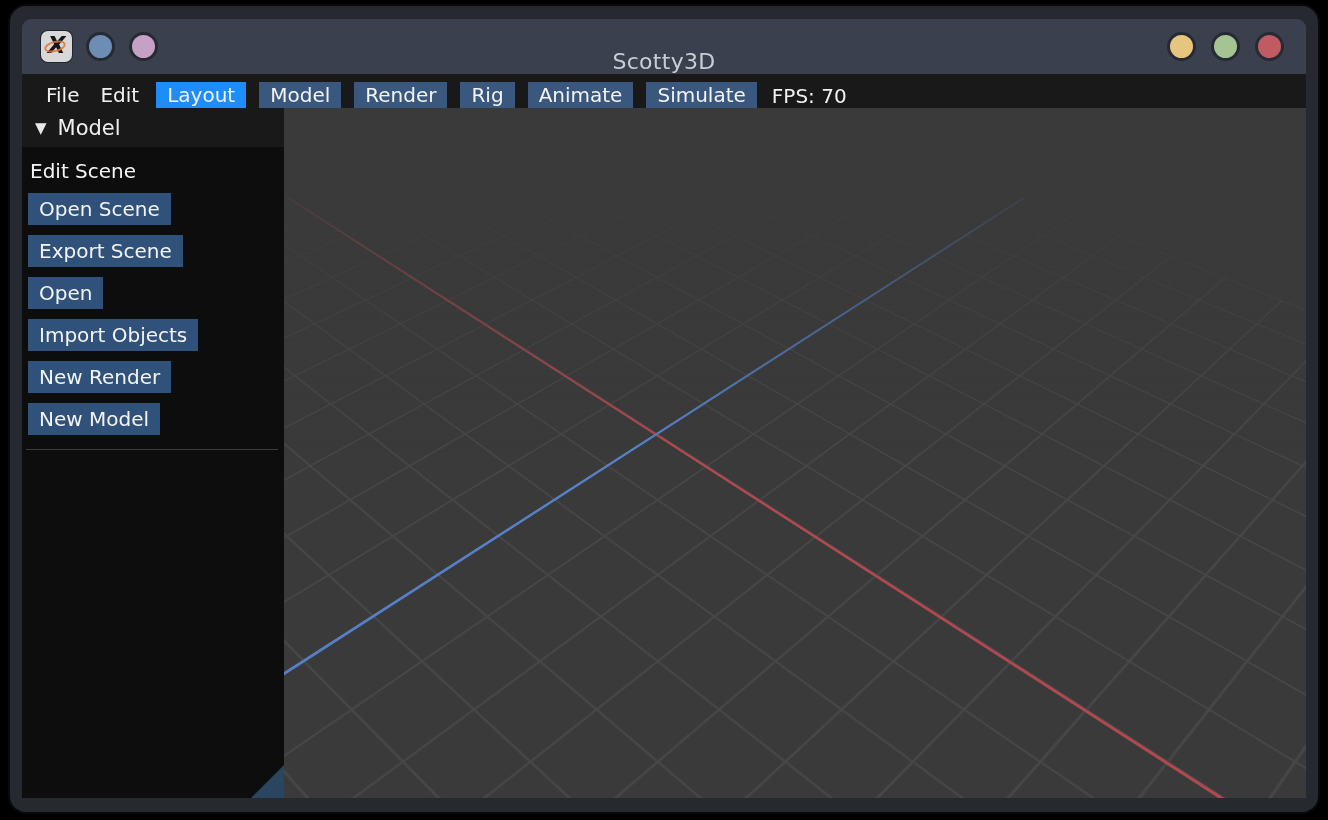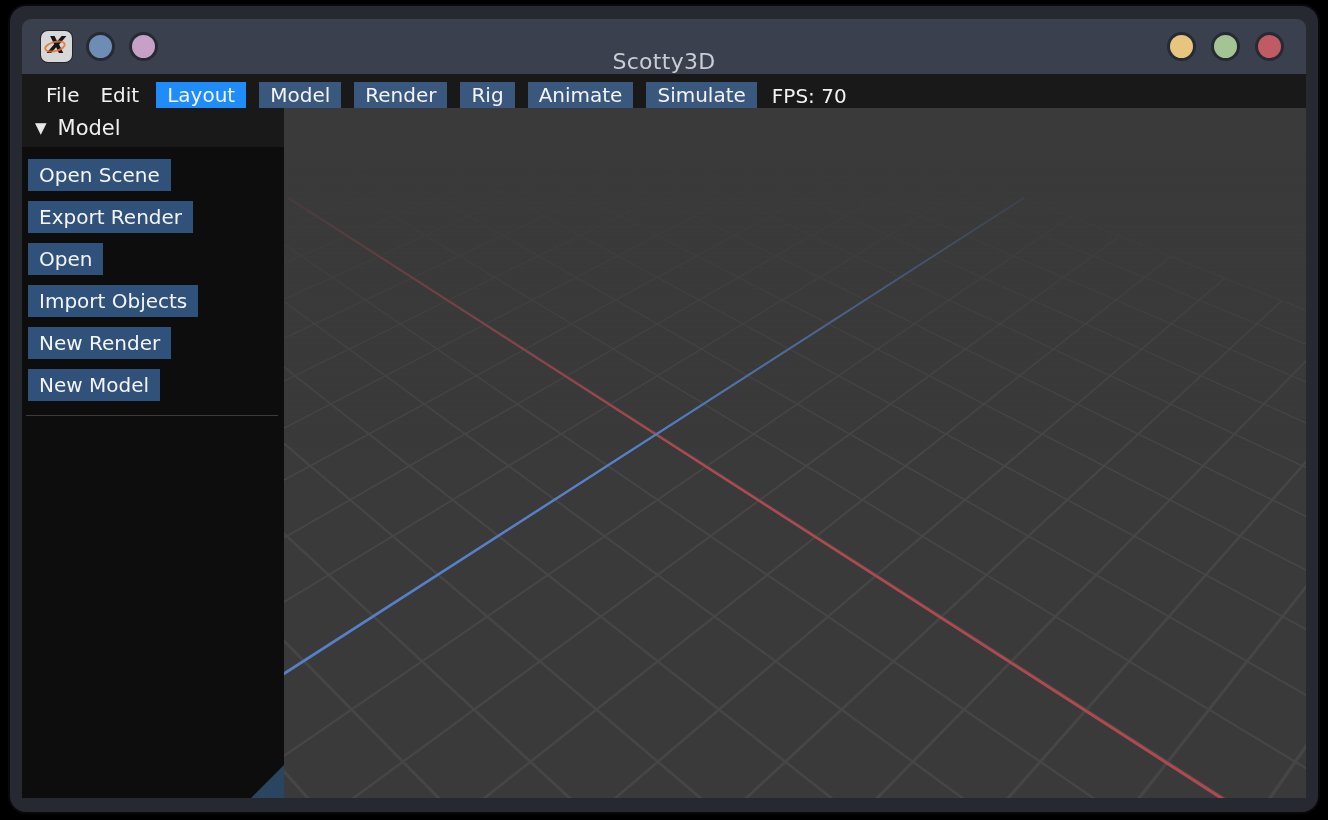--- a/index.html
+++ b/index.html
@@ -101,22 +101,23 @@
   </div>
 
   <div class="content">
 
     <div class="sidebar">
       <div class="sb-header">
         <span class="tri">▼</span>
         <span>Model</span>
       </div>
       <div class="sb-body">
+        <div class="sb-label">Edit Scene</div>
         <button class="sb-btn">Open Scene</button>
-        <button class="sb-btn">Export Render</button>
+        <button class="sb-btn">Export Scene</button>
         <button class="sb-btn">Open</button>
         <button class="sb-btn">Import Objects</button>
         <button class="sb-btn">New Render</button>
         <button class="sb-btn">New Model</button>
         <hr class="sb-sep">
       </div>
       <div class="sb-grip"></div>
     </div>
 
     <div class="viewport">

